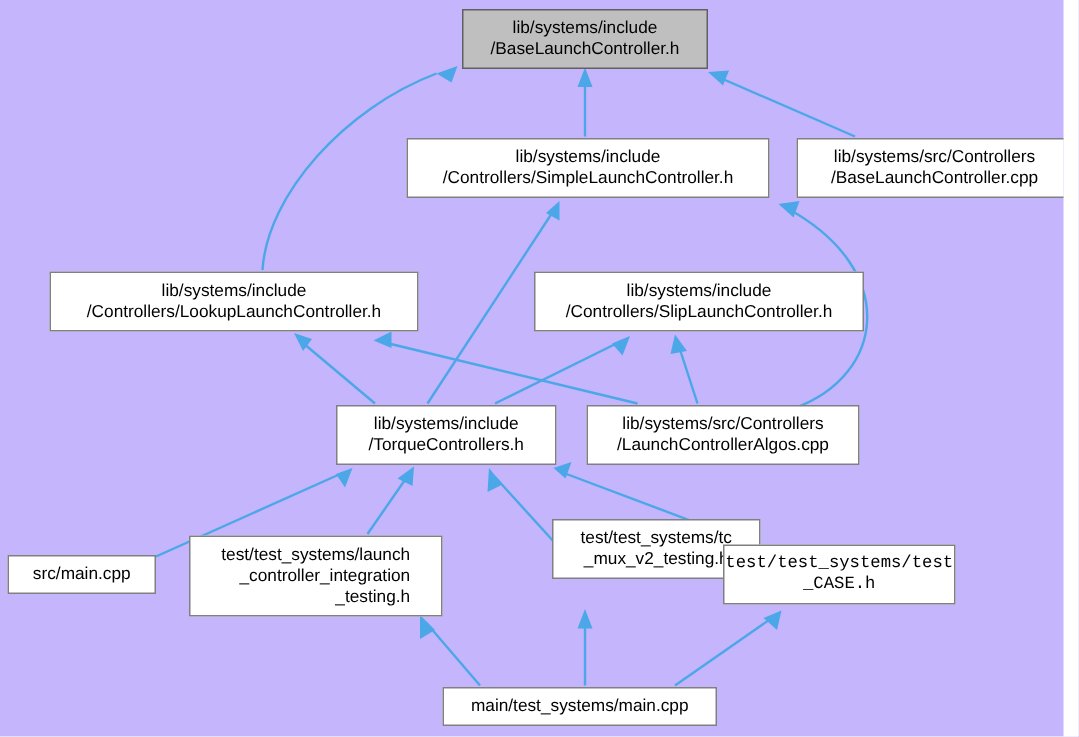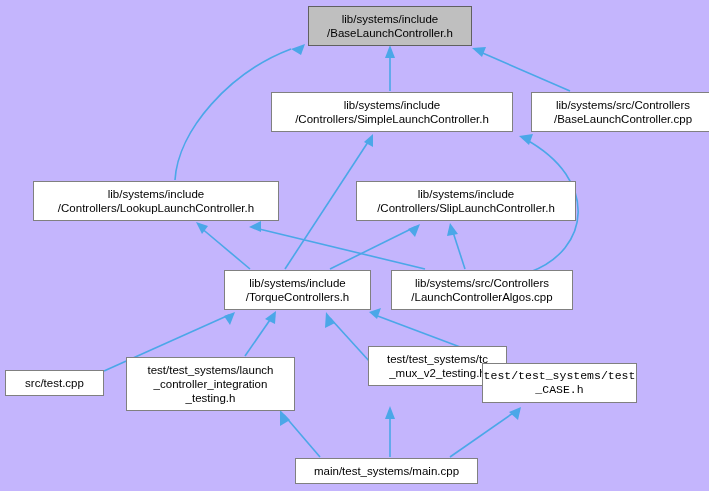--- a/index.html
+++ b/index.html
@@ -102,22 +102,22 @@
       <div class="node" style="left: 531px; top: 92px; width: 184px; height: 40px;"><span class="node-label">lib/systems/src/Controllers
 /BaseLaunchController.cpp</span></div>
       <div class="node" style="left: 33px; top: 181px; width: 246px; height: 40px;"><span class="node-label">lib/systems/include
 /Controllers/LookupLaunchController.h</span></div>
       <div class="node" style="left: 356px; top: 181px; width: 220px; height: 40px;"><span class="node-label">lib/systems/include
 /Controllers/SlipLaunchController.h</span></div>
       <div class="node" style="left: 224px; top: 270px; width: 147px; height: 40px;"><span class="node-label">lib/systems/include
 /TorqueControllers.h</span></div>
       <div class="node" style="left: 391px; top: 270px; width: 182px; height: 40px;"><span class="node-label">lib/systems/src/Controllers
 /LaunchControllerAlgos.cpp</span></div>
-      <div class="node" style="left: 5px; top: 370px; width: 99px; height: 26px;"><span class="node-label">src/test.cpp</span></div>
-      <div class="node" style="left: 126px; top: 357px; width: 169px; height: 54px;"><span class="node-label">test/test_systems/launch
+      <div class="node" style="left: 5px; top: 370px; width: 99px; height: 26px;"><span class="node-label">src/main.cpp</span></div>
+      <div class="node" style="left: 126px; top: 357px; width: 169px; height: 54px; text-align: right;"><span class="node-label">test/test_systems/launch
 _controller_integration
 _testing.h</span></div>
       <div class="node" style="left: 320px; top: 346px; width: 139px; height: 40px; margin-left: 48px;"><span class="node-label">test/test_systems/tc
 _mux_v2_testing.h</span></div>
       <div class="node" style="left: 482px; top: 363px; width: 155px; height: 40px; font-family: Liberation Mono, monospace;"><span class="node-label">test/test_systems/test
 _CASE.h</span></div>
       <div class="node" style="left: 295px; top: 458px; width: 183px; height: 26px;"><span class="node-label">main/test_systems/main.cpp</span></div>
     </div>
 </div>
 

